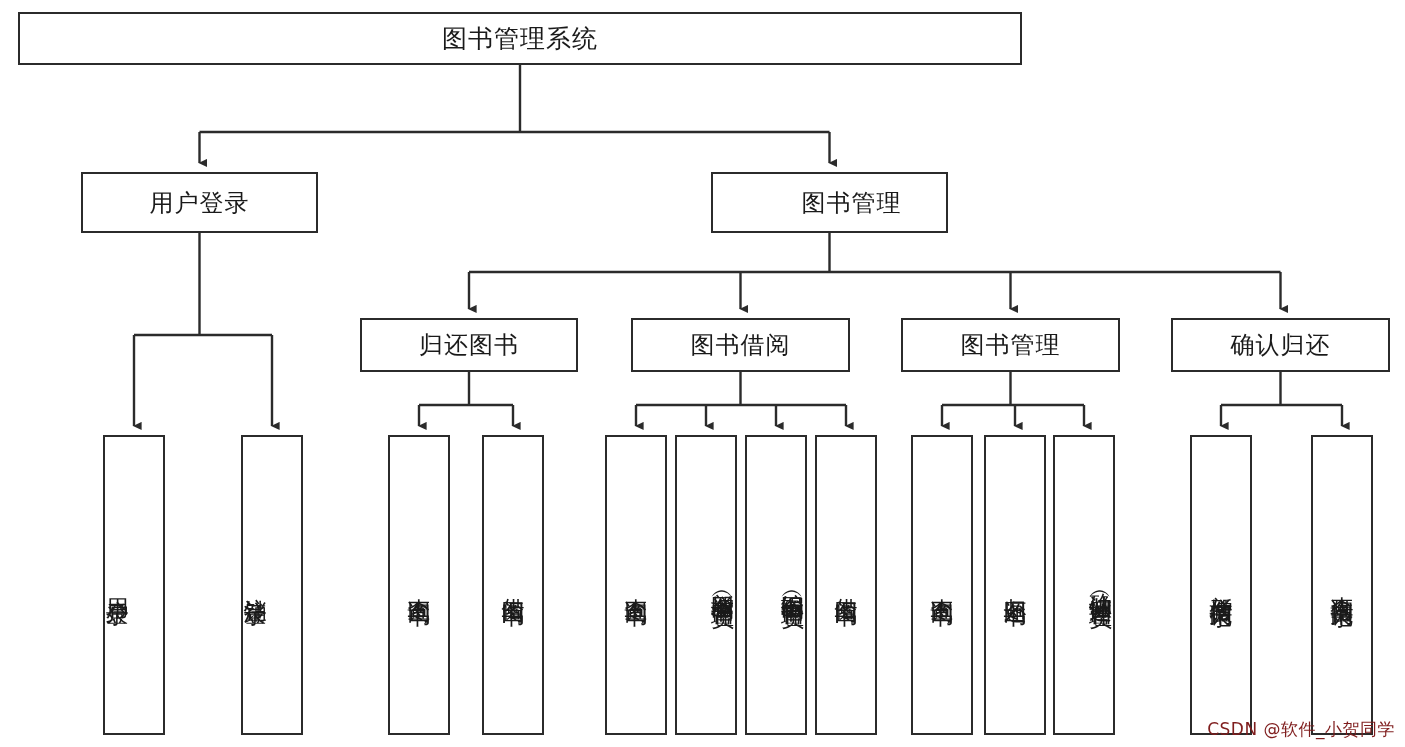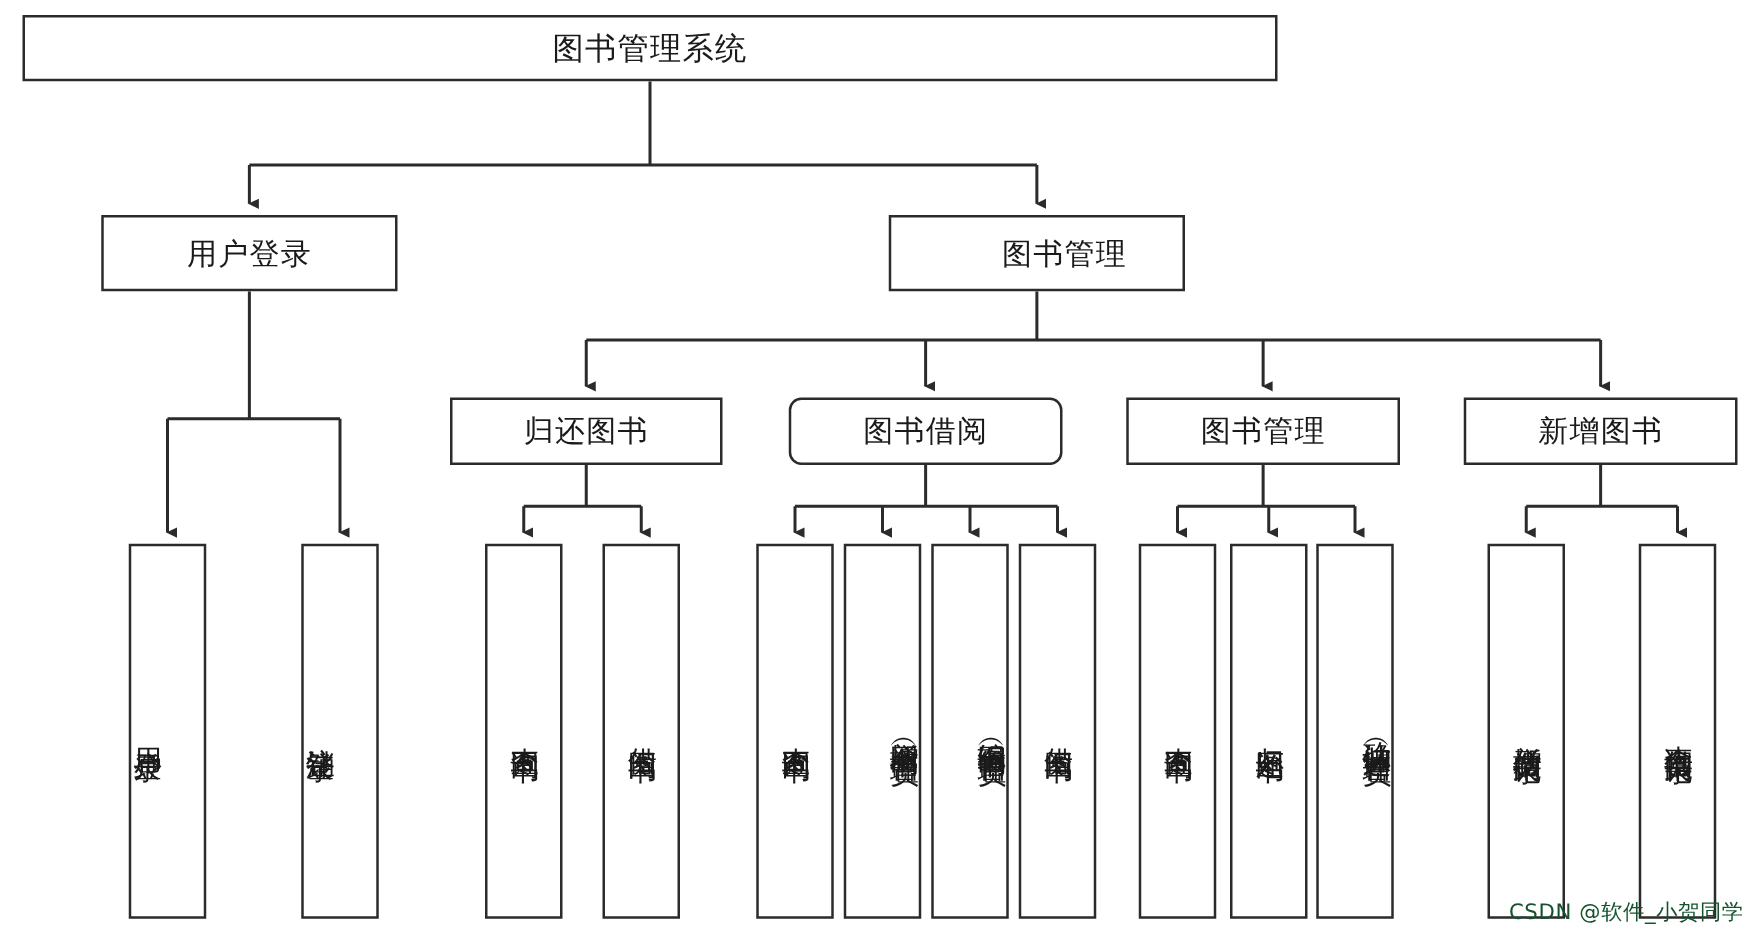--- a/index.html
+++ b/index.html
@@ -51,21 +51,21 @@
     align-items: flex-end;
   }
   .node.root {
     font-size: 25px;
   }
   #watermark {
     position: absolute;
     right: 10px;
     bottom: 6px;
     font-size: 17px;
-    color: #14532d;
+    color: #7f1d1d;
     white-space: nowrap;
     letter-spacing: 0.5px;
   }
 </style>
 </head>
 <body>
 
 <div id="stage">
 
   <svg id="wires" viewBox="0 0 1405 747" xmlns="http://www.w3.org/2000/svg">
@@ -102,23 +102,23 @@
         <path d="M1221,405 L1221,426" marker-end="url(#arrow)"></path>
         <path d="M1342,405 L1342,426" marker-end="url(#arrow)"></path>
       </g>
   </svg>
 
   <div id="nodes">
       <div class="node horiz root" style="left: 18px; top: 12px; width: 1004px; height: 53px;">图书管理系统</div>
       <div class="node horiz" style="left: 81px; top: 172px; width: 237px; height: 61px;">用户登录</div>
       <div class="node horiz" style="left: 711px; top: 172px; width: 237px; height: 61px; padding-left: 44px;">图书管理</div>
       <div class="node horiz" style="left: 360px; top: 318px; width: 218px; height: 54px;">归还图书</div>
-      <div class="node horiz" style="left: 631px; top: 318px; width: 219px; height: 54px; border-radius: 10px;">图书借阅</div>
+      <div class="node horiz" style="left: 631px; top: 318px; width: 219px; height: 54px;">图书借阅</div>
       <div class="node horiz" style="left: 901px; top: 318px; width: 219px; height: 54px;">图书管理</div>
-      <div class="node horiz" style="left: 1171px; top: 318px; width: 219px; height: 54px;">新增图书</div>
+      <div class="node horiz" style="left: 1171px; top: 318px; width: 219px; height: 54px;">确认归还</div>
       <div class="node vert bottomed" style="left: 103px; top: 435px; width: 62px; height: 300px; align-items: flex-end; justify-content: center;">用户登录</div>
       <div class="node vert bottomed" style="left: 241px; top: 435px; width: 62px; height: 300px; align-items: flex-end; justify-content: center;">注销登录</div>
       <div class="node vert" style="left: 388px; top: 435px; width: 62px; height: 300px; align-items: center; justify-content: center;">查询图书</div>
       <div class="node vert" style="left: 482px; top: 435px; width: 62px; height: 300px; align-items: center; justify-content: center;">借阅图书</div>
       <div class="node vert" style="left: 605px; top: 435px; width: 62px; height: 300px; align-items: center; justify-content: center;">查询图书</div>
       <div class="node vert" style="left: 675px; top: 435px; width: 62px; height: 300px; align-items: flex-start; justify-content: center;">新增图书（管理员）</div>
       <div class="node vert" style="left: 745px; top: 435px; width: 62px; height: 300px; align-items: flex-start; justify-content: center;">编辑图书（管理员）</div>
       <div class="node vert" style="left: 815px; top: 435px; width: 62px; height: 300px; align-items: center; justify-content: center;">借阅图书</div>
       <div class="node vert" style="left: 911px; top: 435px; width: 62px; height: 300px; align-items: center; justify-content: center;">查询图书</div>
       <div class="node vert" style="left: 984px; top: 435px; width: 62px; height: 300px; align-items: center; justify-content: center;">归还图书</div>

